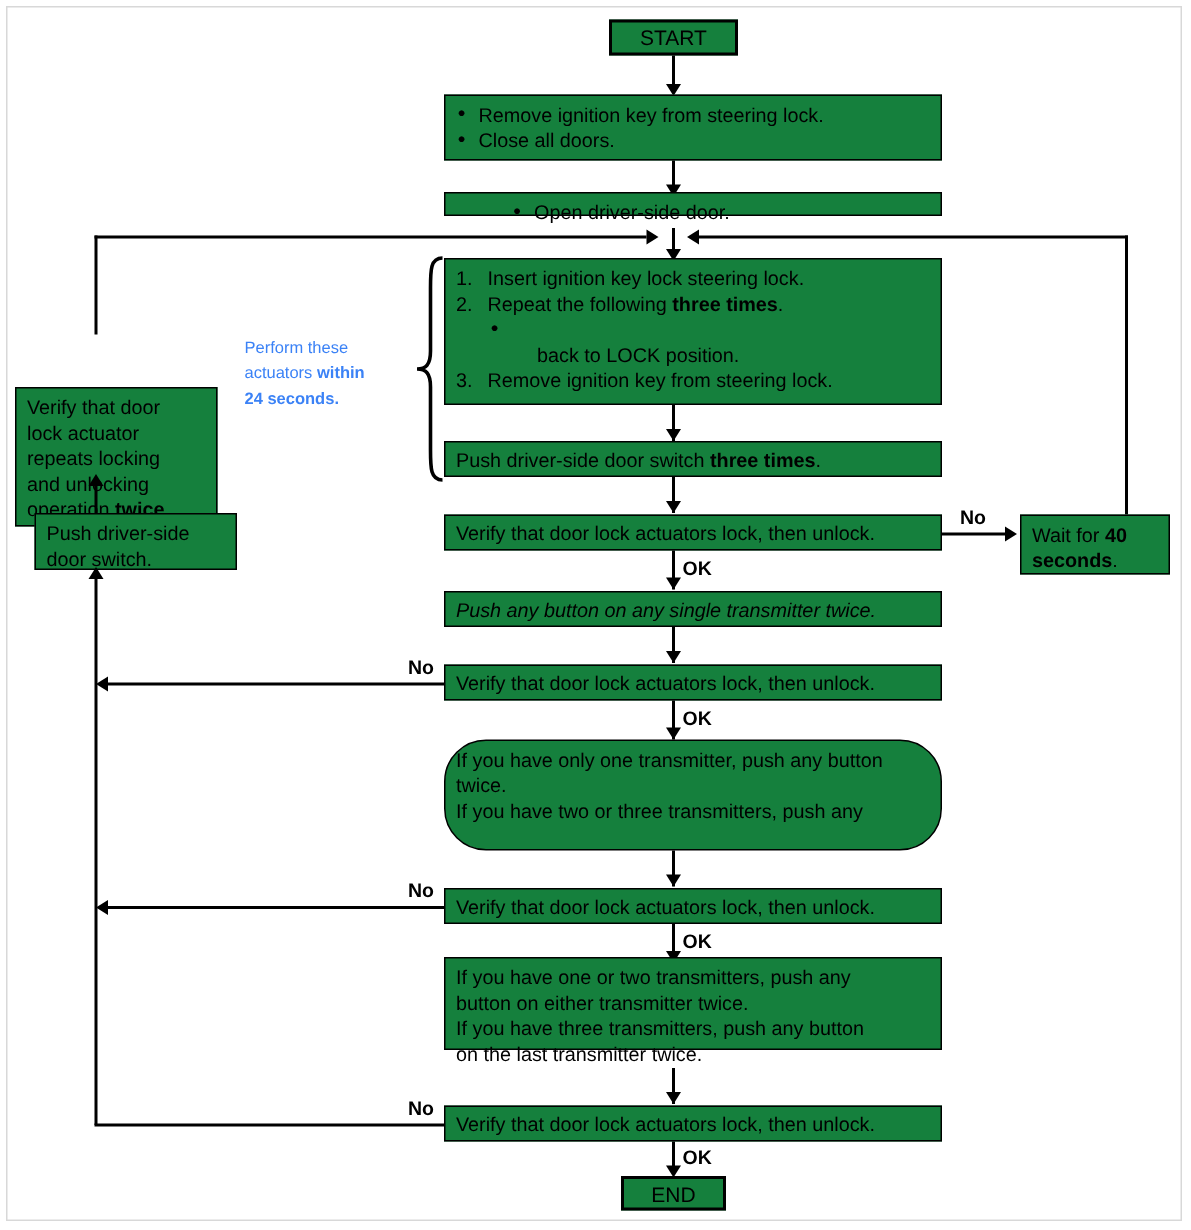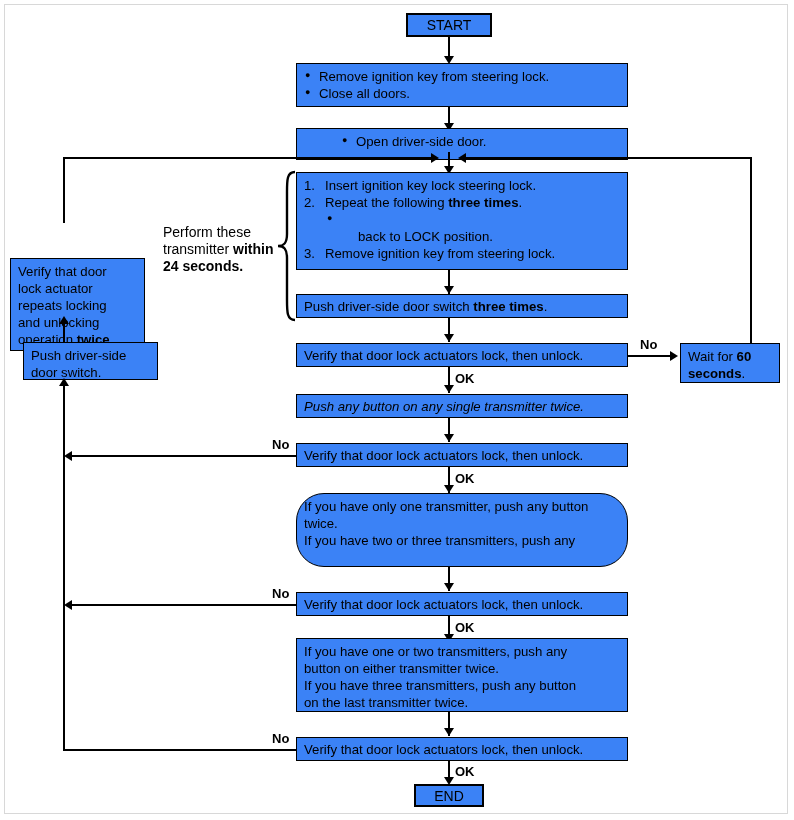--- a/index.html
+++ b/index.html
@@ -1,27 +1,27 @@
 <!DOCTYPE html>
 <html><head>
 <meta charset="utf-8">
 <style>
   html,body{margin:0;padding:0;background:#ffffff;}
   body{font-family:"Liberation Sans","DejaVu Sans",sans-serif;}
   #page{position:relative;width:794px;height:820px;background:#ffffff;overflow:hidden;}
   #frame{position:absolute;left:4px;top:4px;width:784px;height:810px;border:1px solid #d8d8d8;box-sizing:border-box;}
-  .box{position:absolute;box-sizing:border-box;border:1.6px solid #000;background:#3b82f6;
+  .box{position:absolute;box-sizing:border-box;border:1.6px solid #000;background:#15803d;
        font-size:13.2px;line-height:17px;color:#000;padding:4px 7px;}
   .box.term{border-width:2px;text-align:center;padding:2px 0;font-size:14px;}
   .box.center{display:flex;align-items:center;}
   .ln{position:absolute;background:#000;}
   .lnh{height:1.6px;}
   .lnv{width:1.6px;}
   .lbl{position:absolute;font-size:13px;font-weight:bold;color:#000;white-space:nowrap;}
-  .note{position:absolute;font-size:14px;line-height:17px;color:#000000;}
+  .note{position:absolute;font-size:11px;line-height:17px;color:#3b82f6;}
   b{font-weight:bold;}
   .bullet-list{margin:0;padding:0;list-style:none;}
   .bullet-list li{position:relative;padding-left:15px;}
   .bullet-list li:before{content:"\25CF";position:absolute;left:1px;top:-1px;font-size:9px;}
   .num-list{margin:0;padding:0;list-style:none;}
   .num-list li{position:relative;padding-left:21px;}
   .num-list li .n{position:absolute;left:0;top:0;}
   .sub{position:relative;padding-left:17px;margin-top:0;}
   .sub:before{content:"\25CF";position:absolute;left:2px;top:-1px;font-size:9px;}
   .arrow{position:absolute;width:0;height:0;}
@@ -46,21 +46,21 @@
 
   <div class="box" style="left:296px;top:63px;width:332px;height:44px;">
     <ul class="bullet-list">
       <li>Remove ignition key from steering lock.</li>
       <li>Close all doors.</li>
     </ul>
   </div>
   <div class="ln lnv" style="left:448px;top:107px;height:22px;"></div>
   <div class="arrow arrow-down" style="left:444px;top:123px;"></div>
 
-  <div class="box" style="left:296px;top:128px;width:332px;height:32px;padding-left:44px;">
+  <div class="box" style="left:296px;top:128px;width:332px;height:16px;padding-left:44px;">
     <ul class="bullet-list">
       <li>Open driver-side door.</li>
     </ul>
   </div>
 
   <div class="ln lnv" style="left:448px;top:152px;height:22px;"></div>
   <div class="arrow arrow-down" style="left:444px;top:166px;"></div>
 
   <div class="ln lnh" style="left:63px;top:157px;width:368px;"></div>
   <div class="arrow arrow-right" style="left:431px;top:153px;"></div>
@@ -101,34 +101,34 @@
   <div class="arrow arrow-down" style="left:444px;top:334px;"></div>
 
   <div class="brace" style="left:275px;top:170px;">
     <svg width="22" height="152" viewBox="0 0 22 152">
       <path d="M20 2 C12 2 12 10 12 22 L12 64 C12 73 9 76 3 76 C9 76 12 79 12 88 L12 130 C12 142 12 150 20 150" fill="none" stroke="#000" stroke-width="2.4"></path>
     </svg>
   </div>
 
   <div class="note" style="left:163px;top:224px;width:112px;">
     <span>Perform these</span><br>
-    <span>transmitter </span><b>within</b><br>
+    <span>actuators </span><b>within</b><br>
     <b>24 seconds.</b>
   </div>
 
   <div class="box center" style="left:296px;top:343px;width:332px;height:24px;">
     <span>Verify that door lock actuators lock, then unlock.</span>
   </div>
 
   <div class="ln lnh" style="left:628px;top:355px;width:44px;"></div>
   <div class="arrow arrow-right" style="left:670px;top:351px;"></div>
   <div class="lbl" style="left:640px;top:337px;">No</div>
 
   <div class="box" style="left:680px;top:343px;width:100px;height:40px;">
-    <span>Wait for </span><b>60</b><br><b>seconds</b><span>.</span>
+    <span>Wait for </span><b>40</b><br><b>seconds</b><span>.</span>
   </div>
 
   <div class="ln lnv" style="left:448px;top:367px;height:26px;"></div>
   <div class="arrow arrow-down" style="left:444px;top:385px;"></div>
   <div class="lbl" style="left:455px;top:371px;">OK</div>
 
   <div class="box center" style="left:296px;top:394px;width:332px;height:24px;font-style:italic;">
     <span>Push any button on any single transmitter twice.</span>
   </div>
   <div class="ln lnv" style="left:448px;top:418px;height:24px;"></div>
@@ -158,21 +158,21 @@
     <span>Verify that door lock actuators lock, then unlock.</span>
   </div>
   <div class="ln lnh" style="left:72px;top:604px;width:224px;"></div>
   <div class="arrow arrow-left" style="left:64px;top:600px;"></div>
   <div class="lbl" style="left:272px;top:586px;">No</div>
 
   <div class="ln lnv" style="left:448px;top:616px;height:26px;"></div>
   <div class="arrow arrow-down" style="left:444px;top:634px;"></div>
   <div class="lbl" style="left:455px;top:620px;">OK</div>
 
-  <div class="box" style="left:296px;top:638px;width:332px;height:74px;">
+  <div class="box" style="left:296px;top:638px;width:332px;height:62px;">
     <span>If you have one or two transmitters, push any</span><br>
     <span>button on either transmitter twice.</span><br>
     <span>If you have three transmitters, push any button</span><br>
     <span>on the last transmitter twice.</span>
   </div>
   <div class="ln lnv" style="left:448px;top:712px;height:24px;"></div>
   <div class="arrow arrow-down" style="left:444px;top:728px;"></div>
 
   <div class="box center" style="left:296px;top:737px;width:332px;height:24px;">
     <span>Verify that door lock actuators lock, then unlock.</span>

